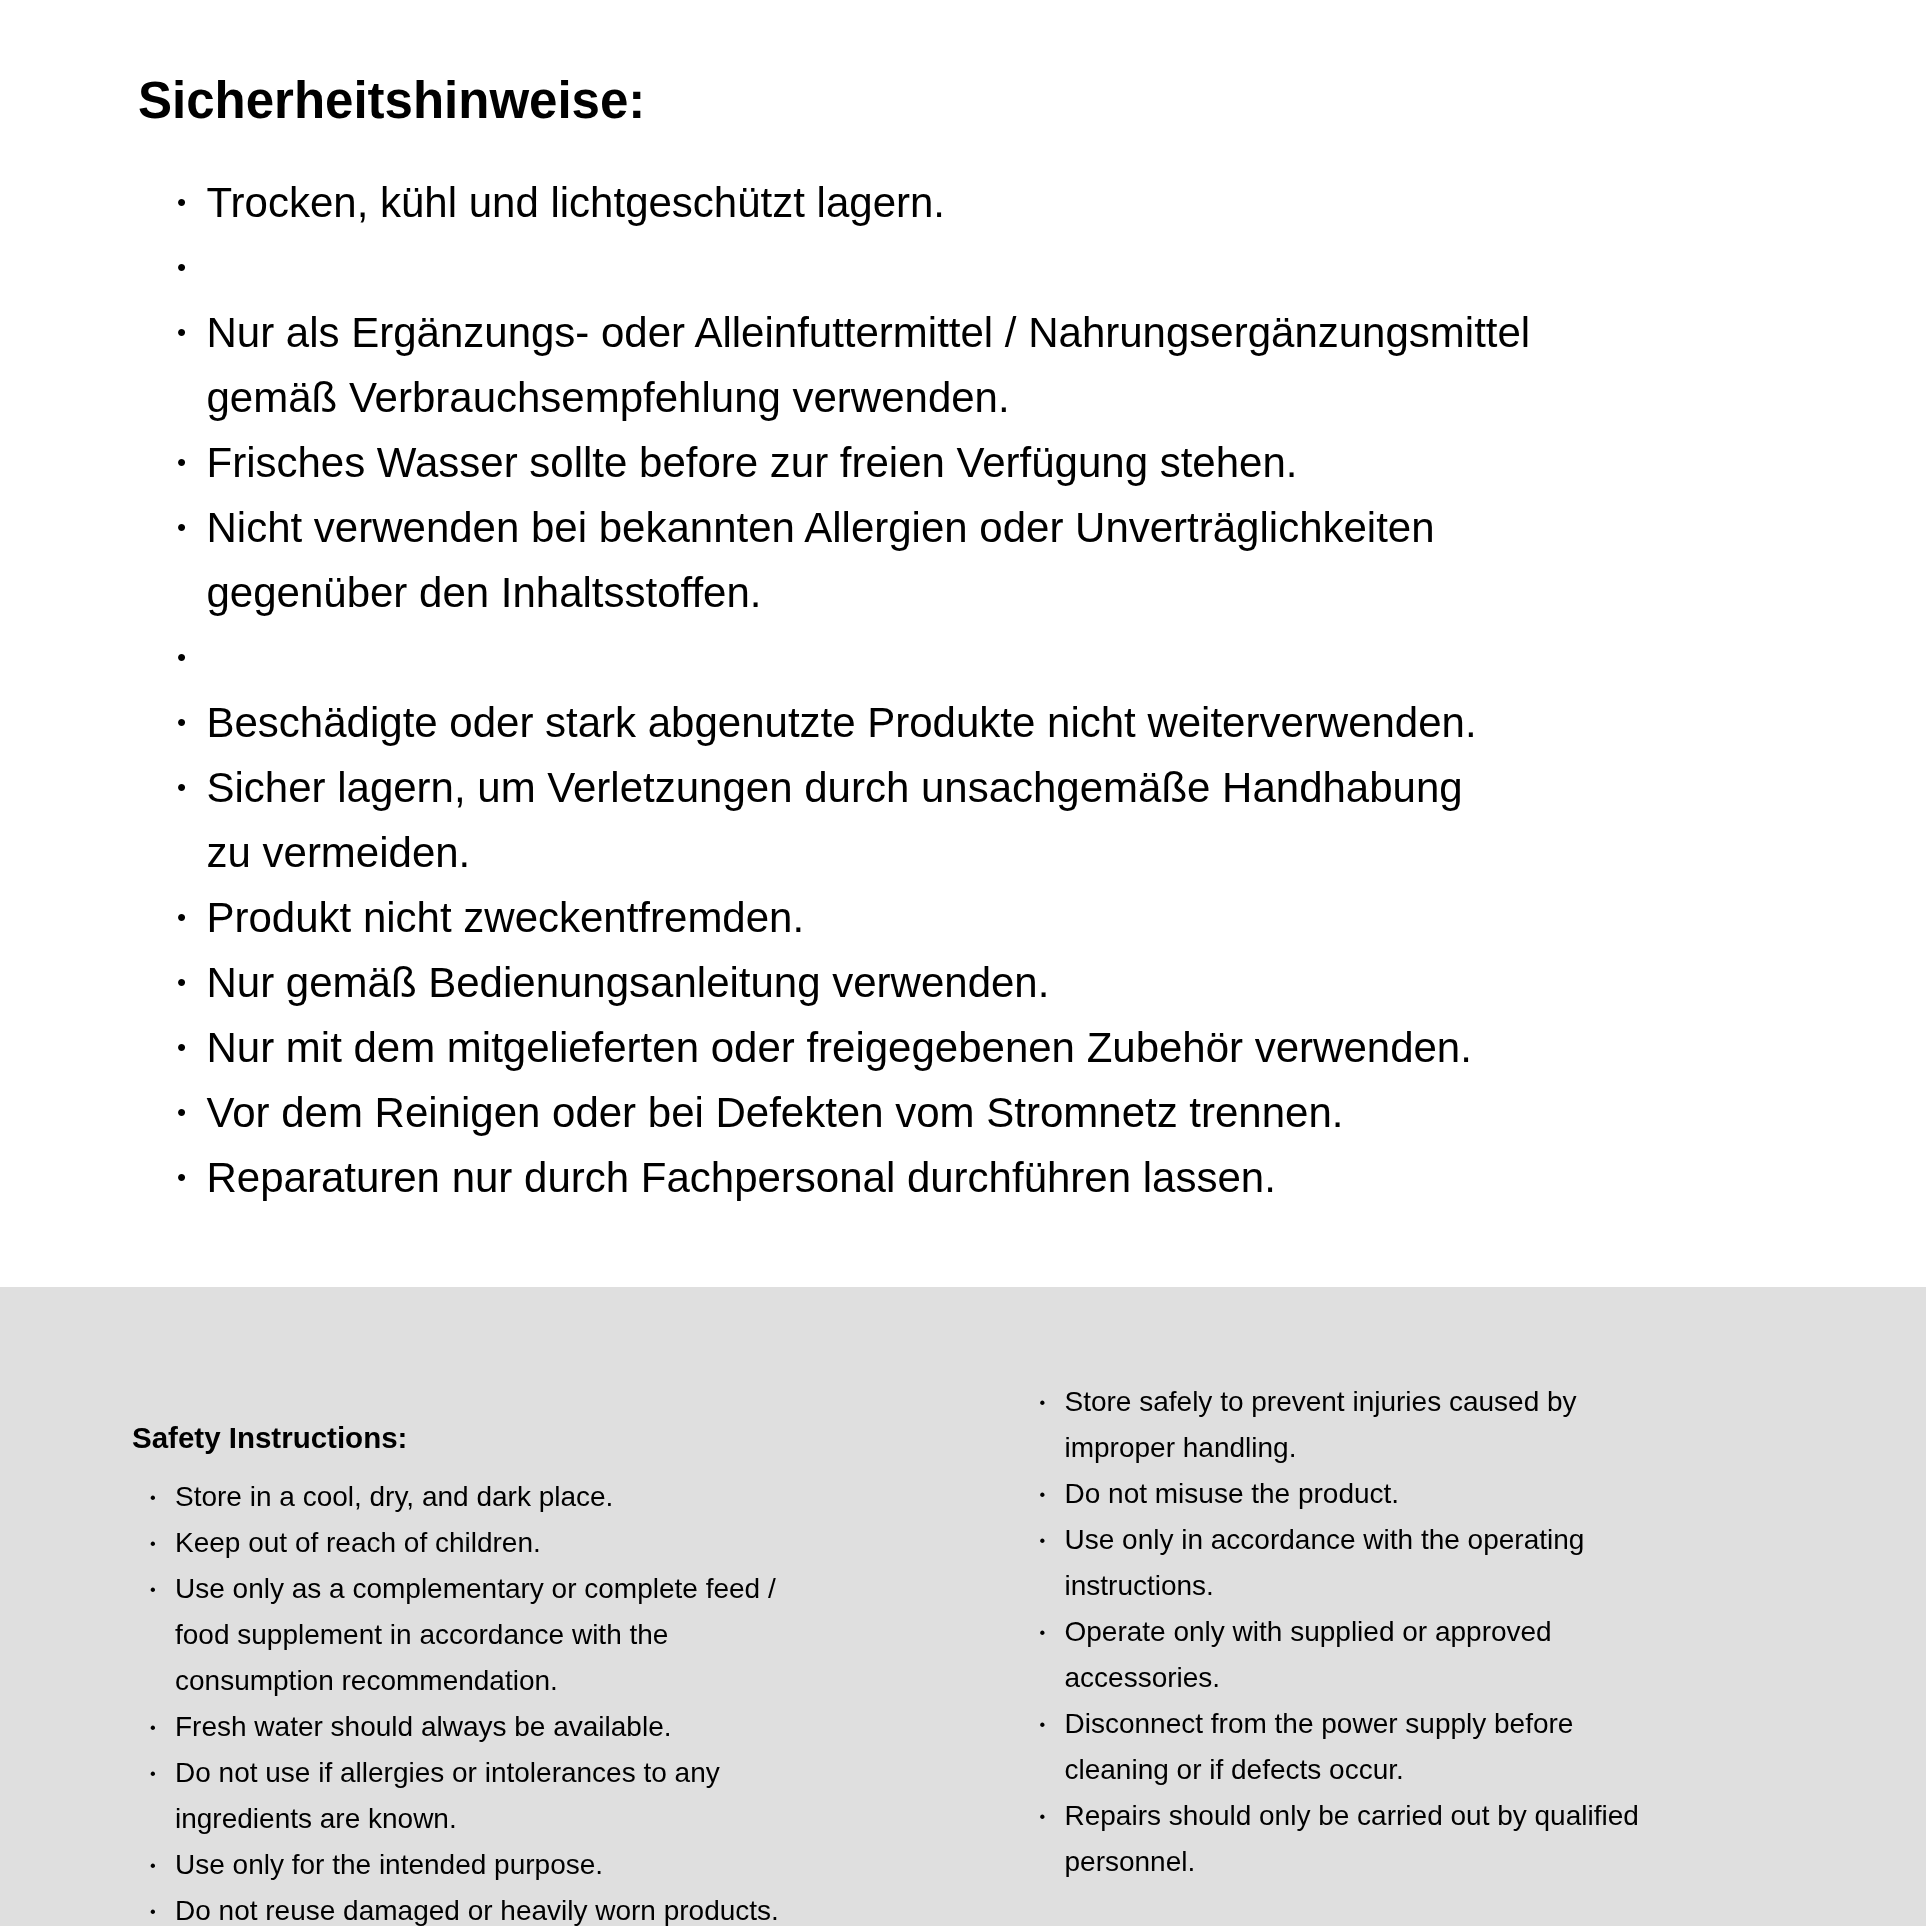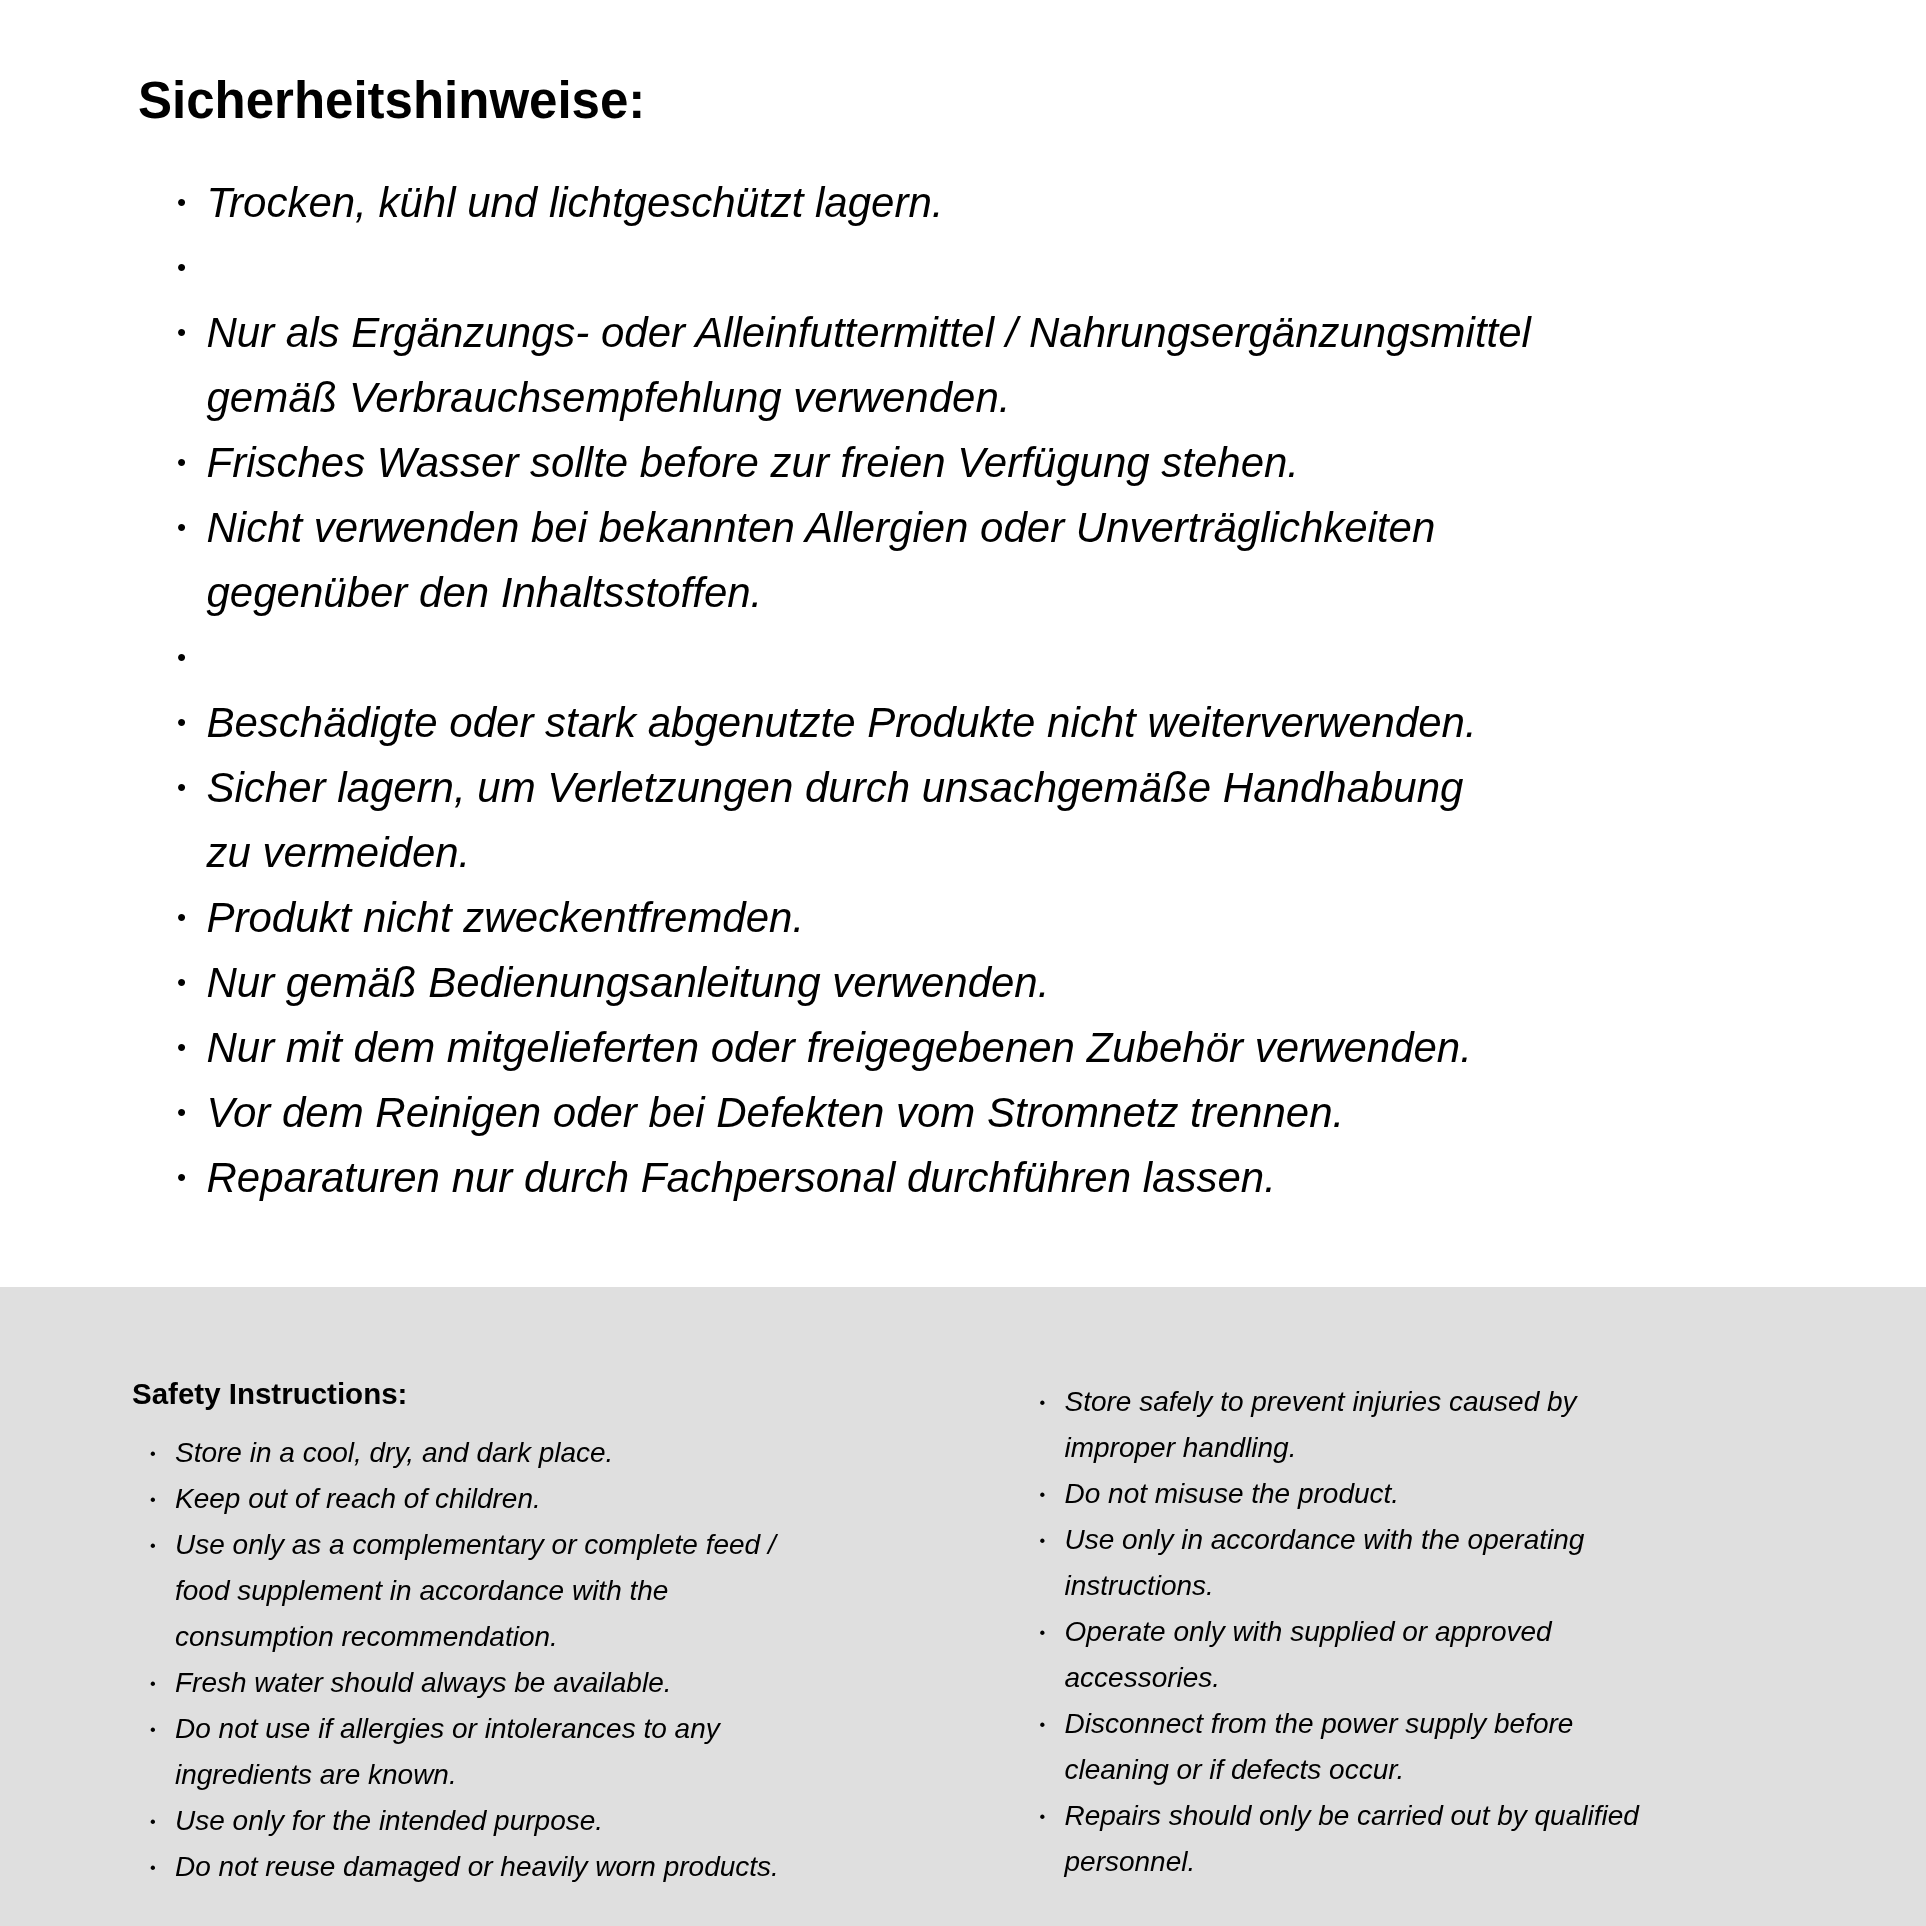--- a/index.html
+++ b/index.html
@@ -32,31 +32,31 @@
     font-size: 42px;
     line-height: 65px;
     font-weight: 400;
   }
   .de-list li { display: flex; align-items: flex-start; }
   .de-list .bullet {
     flex: 0 0 29.5px;
     font-size: 0.62em;
     line-height: 65px;
   }
-  .item-text { white-space: pre-line; font-style: italic; }
+  .item-text { white-space: pre-line; }
 
   
   .en-section {
     height: 639px;
     background: #dfdfdf;
     padding: 87px 39px 0 132px;
     display: flex;
     flex-direction: row;
   }
-  .en-col-left  { width: 839px; flex: 0 0 auto; }
+  .en-col-left  { width: 839px; flex: 0 0 auto; margin-top: 44px; }
   .en-col-right { flex: 0 0 auto; margin-left: 64px; padding-top: 5.1px; }
   .en-title {
     font-size: 29.5px;
     font-weight: 700;
     line-height: 39px;
   }
   .en-list {
     list-style: none;
     font-size: 28px;
     line-height: 46px;

